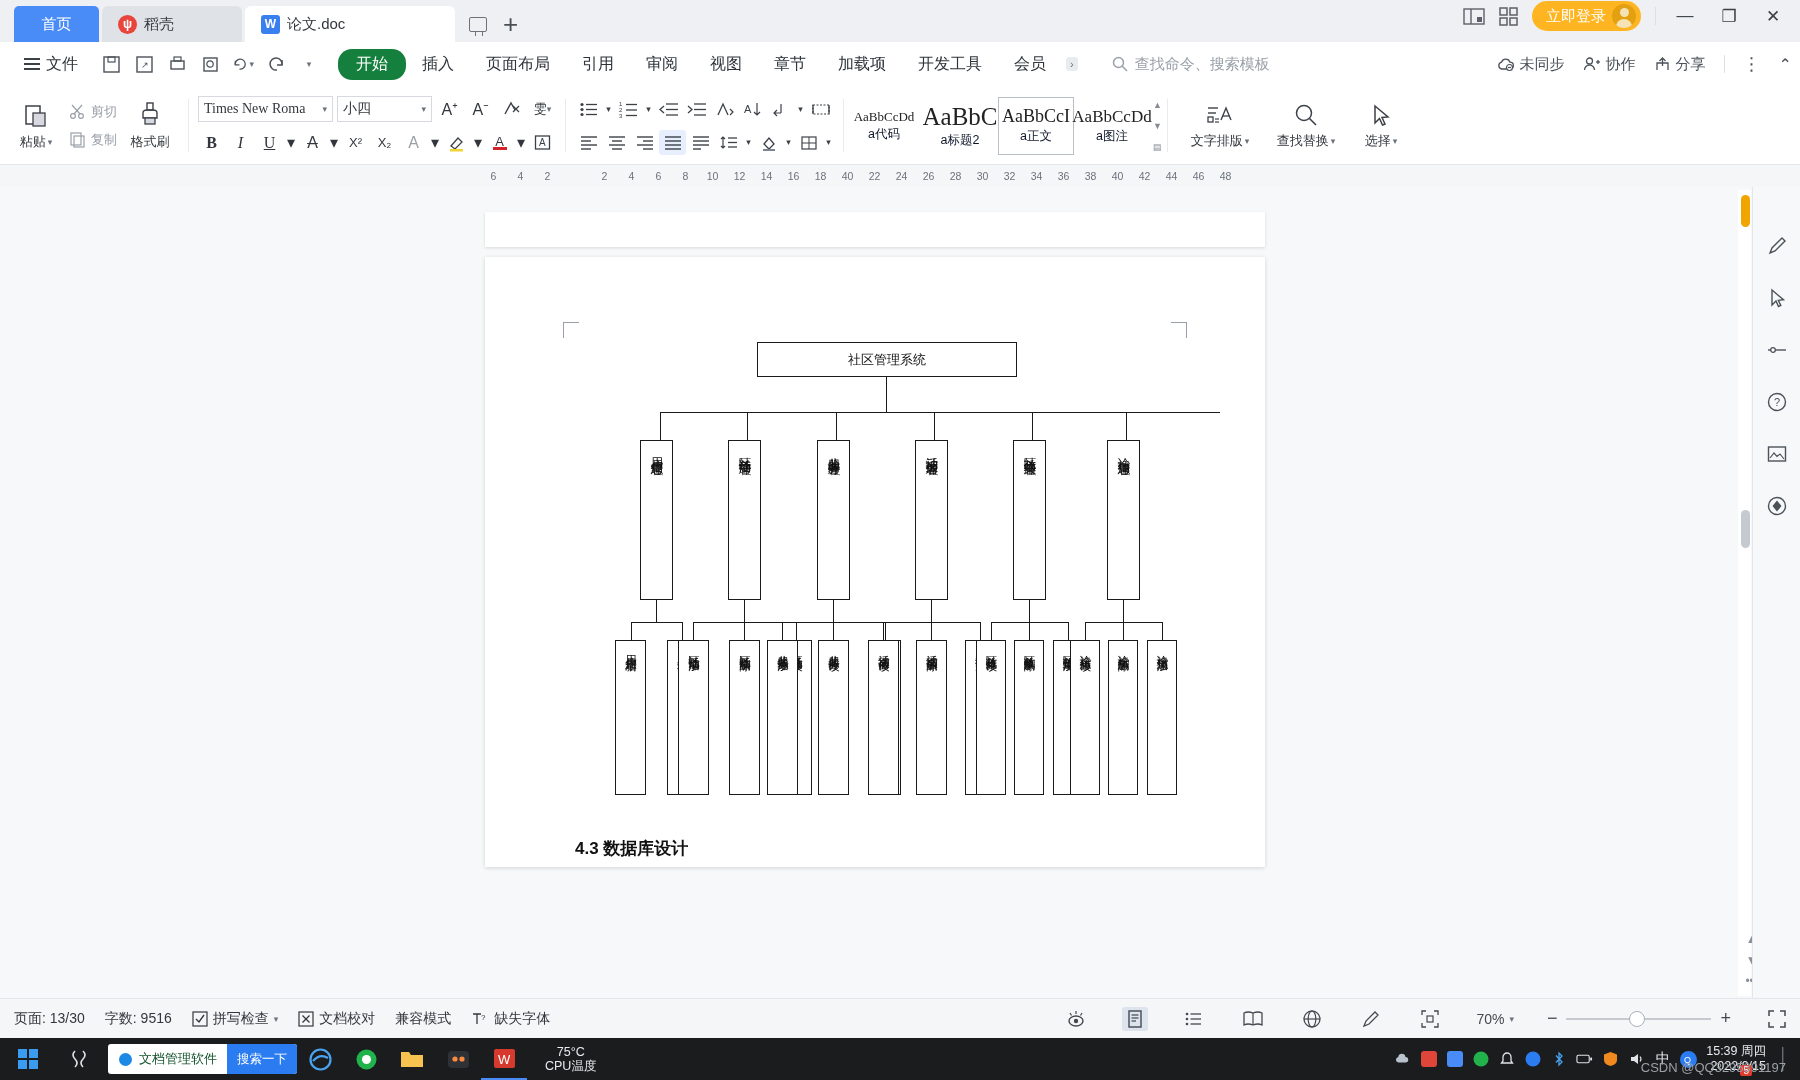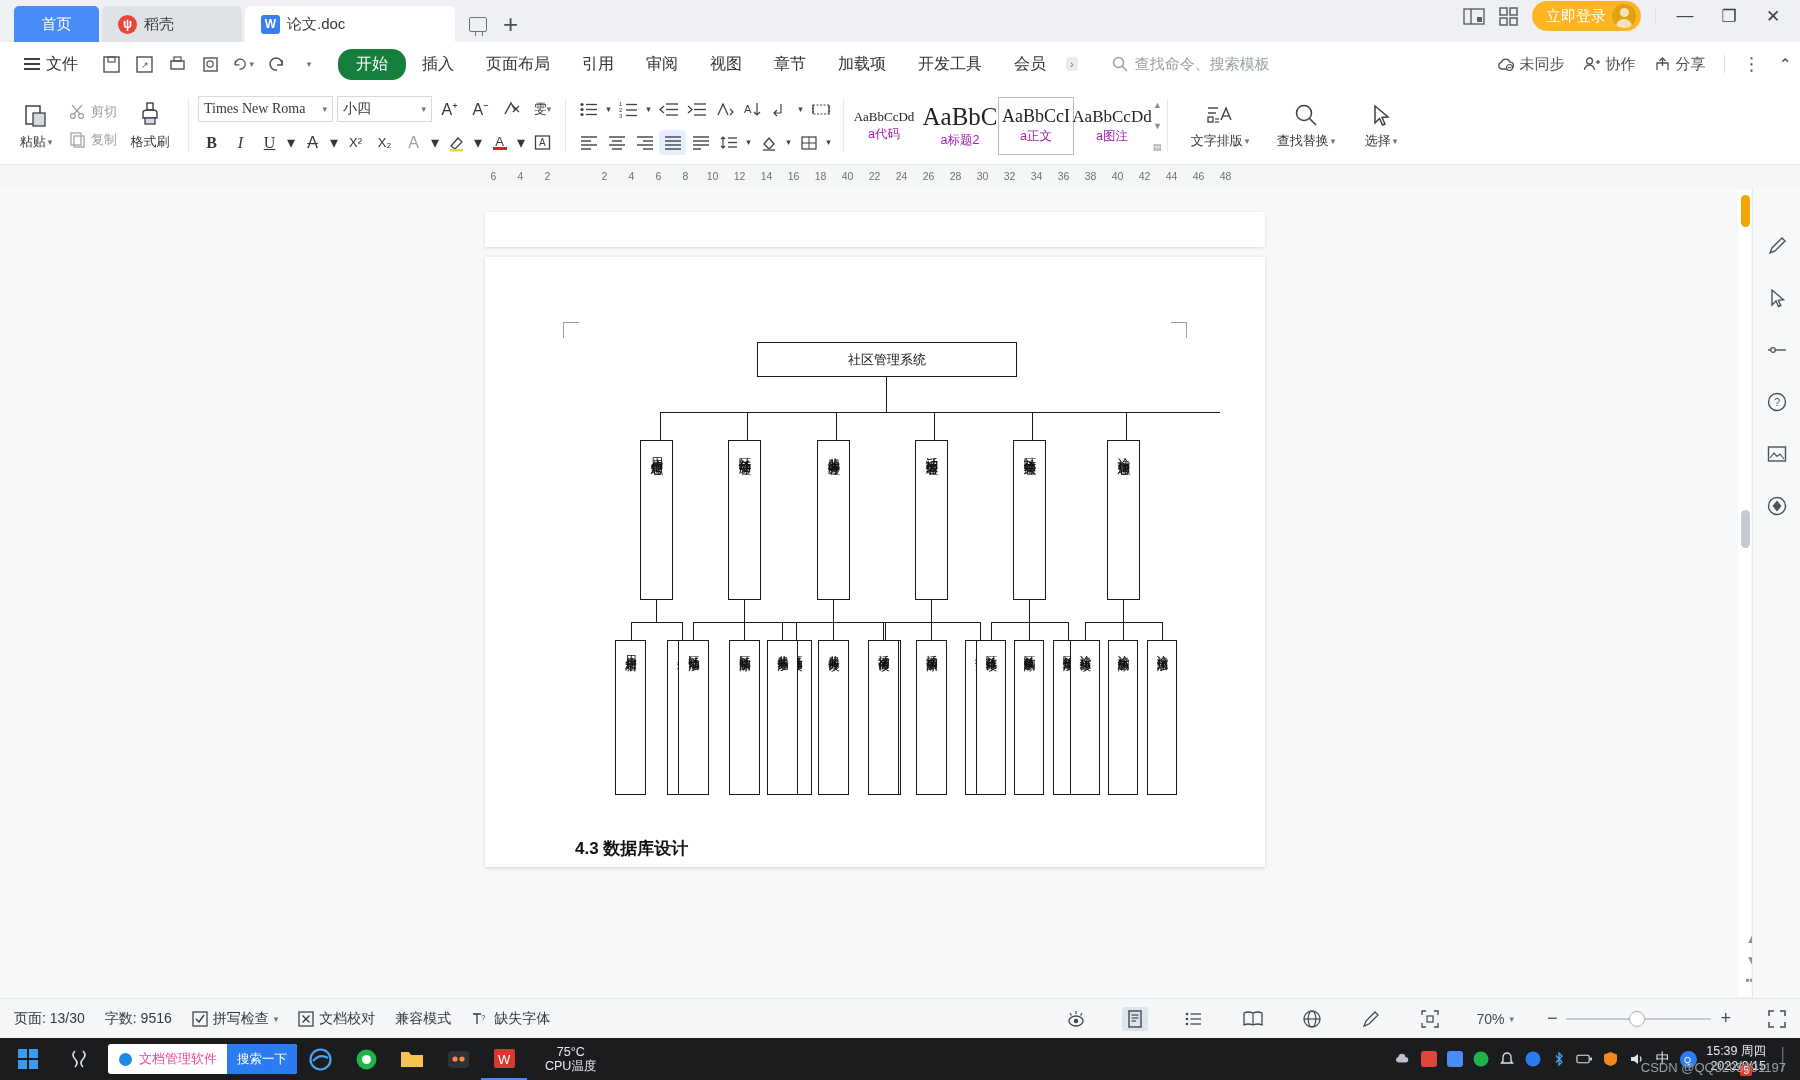--- a/index.html
+++ b/index.html
@@ -90,21 +90,21 @@
   .fbtn.small{font-size:13px;}
   .fcol{display:flex;flex-direction:column;justify-content:center;height:100%;}
   .parrow{display:flex;align-items:center;gap:1px;}
   .pbtn{width:27px;height:25px;display:flex;align-items:center;justify-content:center;color:#3c4148;}
   .pbtn.on{background:#e7efff;border-radius:3px;}
   .styles{display:flex;align-items:center;height:100%;}
   .stylebox{width:76px;height:58px;display:flex;flex-direction:column;align-items:center;
     justify-content:center;gap:1px;border:1px solid transparent;}
   .stylebox.sel{border:1px solid #b9bfc7;background:#fff;}
   .stylebox .prev{font-family:"Liberation Serif", serif;color:#222;white-space:nowrap;overflow:hidden;}
-  .stylebox .nm{font-size:12.5px;color:#a21caf;}
+  .stylebox .nm{font-size:12.5px;color:#0f172a;}
   .stylescroll{display:flex;flex-direction:column;justify-content:space-between;height:56px;
     padding:2px 3px;color:#868c95;font-size:9px;}
   
   .rulerwrap{height:22px;background:#f4f6f8;position:relative;overflow:hidden;}
   .ruler{position:absolute;left:480px;top:0;height:22px;display:flex;align-items:center;}
   .ruler .seg{font-size:10.5px;color:#6c727c;width:27px;text-align:center;}
   
   .docarea{position:absolute;left:0;right:0;top:187px;bottom:82px;background:#f7f8fa;overflow:hidden;}
   .page-top{position:absolute;left:485px;top:25px;width:780px;height:35px;background:#fff;box-shadow:0 1px 3px rgba(0,0,0,.13);}
   .page{position:absolute;left:485px;top:70px;width:780px;height:610px;background:#fff;
@@ -147,21 +147,21 @@
   .sl-track{width:145px;height:2px;background:#c5cad1;position:relative;}
   .sl-knob{position:absolute;left:63px;top:-7px;width:16px;height:16px;border-radius:50%;background:#fff;border:1px solid #aab0b8;}
   
   .taskbar{position:absolute;left:0;right:0;bottom:0;height:42px;background:#1b1c1e;
     display:flex;align-items:center;color:#e8eaed;font-size:13px;}
   .tb-start{width:56px;display:flex;align-items:center;justify-content:center;}
   .win-logo{width:20px;height:20px;display:grid;grid-template-columns:1fr 1fr;grid-template-rows:1fr 1fr;gap:2px;}
   .win-logo i{background:#3a9bf0;display:block;}
   .tb-ico{width:46px;height:42px;display:flex;align-items:center;justify-content:center;}
   .tb-search{display:flex;align-items:center;height:30px;background:#fff;border-radius:3px;margin-left:6px;}
-  .tb-search .tx{color:#ec4899;padding:0 10px;font-size:13px;display:flex;align-items:center;gap:6px;}
+  .tb-search .tx{color:#14532d;padding:0 10px;font-size:13px;display:flex;align-items:center;gap:6px;}
   .tb-search .btn{background:#2b7cf0;color:#fff;height:30px;display:flex;align-items:center;padding:0 10px;border-radius:0 3px 3px 0;font-size:12.5px;}
   .cpu{display:flex;flex-direction:column;align-items:center;line-height:1.15;font-size:12.5px;color:#e8eaed;margin-left:18px;}
   .tray{position:absolute;right:0;display:flex;align-items:center;gap:9px;padding-right:8px;}
   .clock{display:flex;flex-direction:column;align-items:flex-end;line-height:1.2;font-size:12.5px;}
   .tr-sq{width:17px;height:17px;display:flex;align-items:center;justify-content:center;font-size:12px;}
   .wm{position:absolute;right:14px;bottom:5px;color:#9aa0a8;font-size:13px;}
   .taskact{border-bottom:2px solid #4a8cf7;}
   .badge{position:absolute;right:48px;bottom:4px;background:#e23b2e;color:#fff;font-size:10px;border-radius:2px;padding:0 3px;}
 </style>
 </head>

